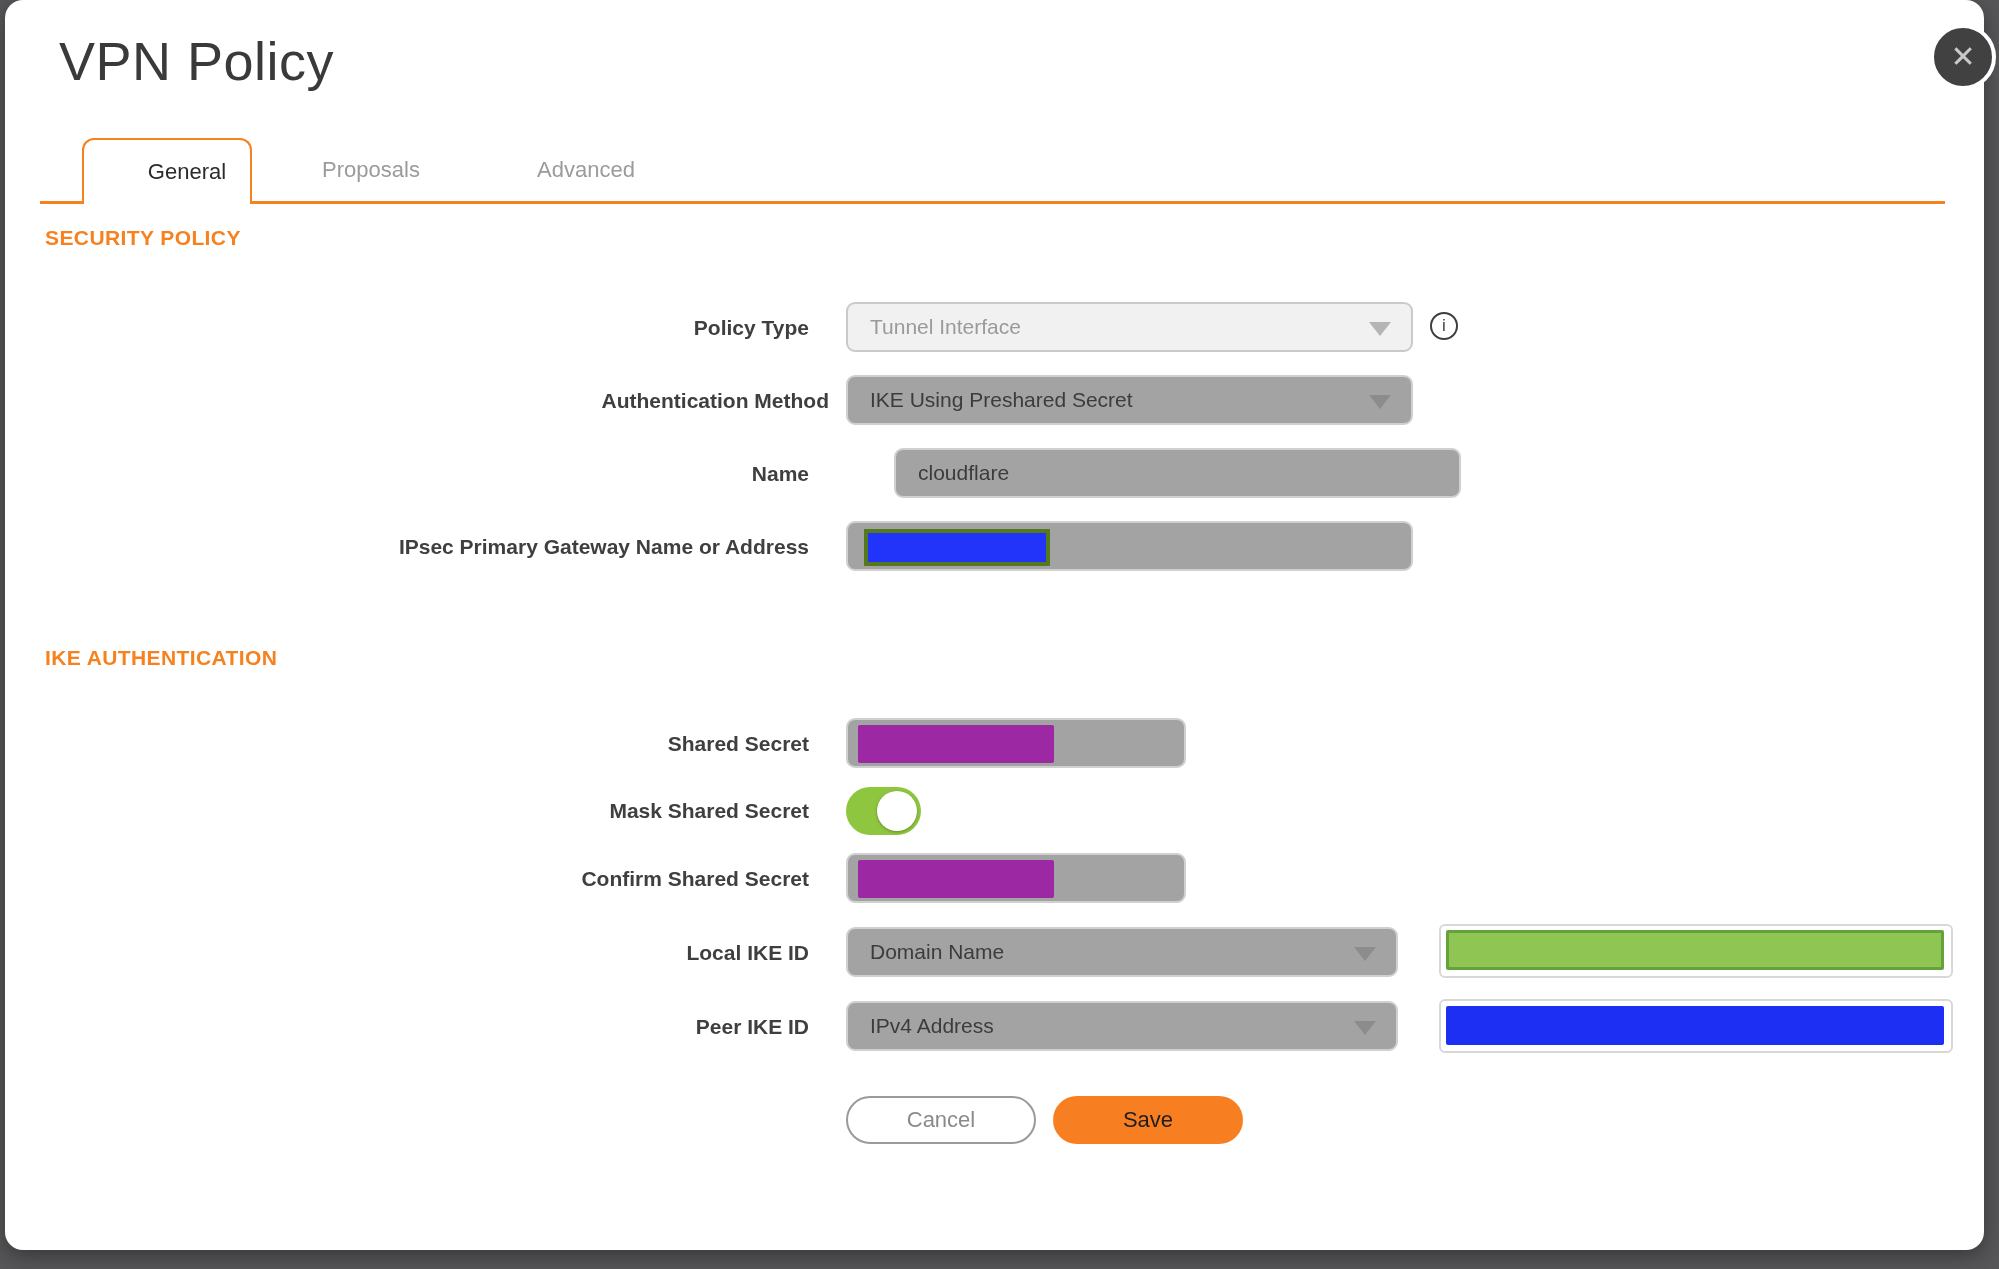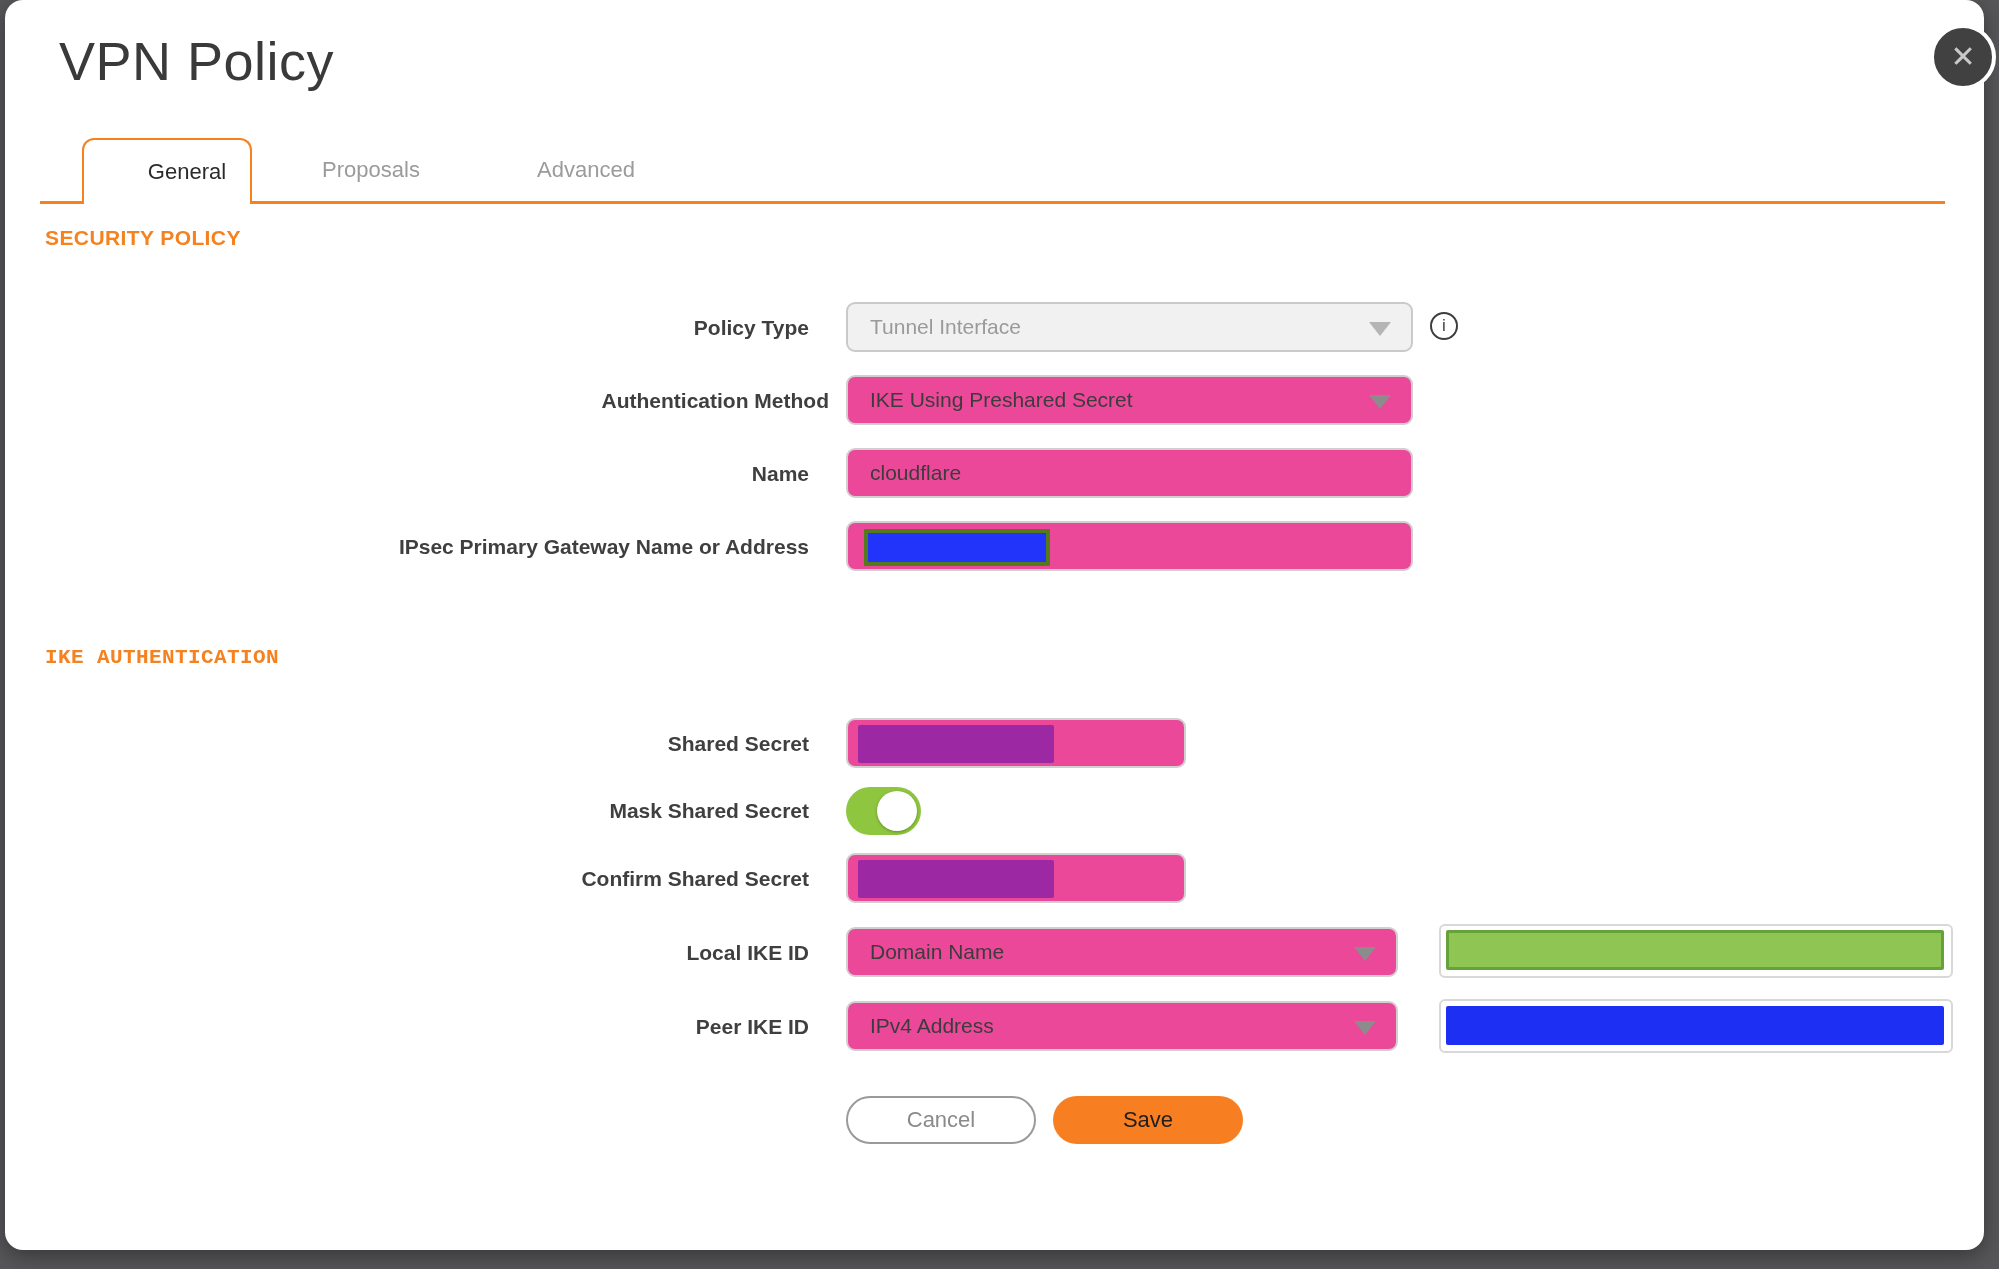--- a/index.html
+++ b/index.html
@@ -39,42 +39,42 @@
   }
   .tab.proposals { left:276px; width:180px; }
   .tab.advanced  { left:491px; width:180px; }
   .tabline { position:absolute; left:35px; top:201px; width:1905px; height:3px; background:#F6821F; z-index:1; }
 
   .section-heading {
     position:absolute; left:40px; font-size:21px; font-weight:700;
     color:#F6821F; letter-spacing:.4px;
   }
   .sh-security { top:226px; }
-  .sh-ike      { top:646px;font-family:Liberation Mono, monospace; }
+  .sh-ike      { top:646px; }
 
   .form-label {
     position:absolute; left:0; width:804px; text-align:right;
     font-size:21px; font-weight:700; color:#3F3F3F; line-height:25px;
   }
 
   .field {
     position:absolute; left:841px; height:50px; box-sizing:border-box;
-    background:#ec4899; border:2px solid #D0D0D0; border-radius:9px;
+    background:#a3a3a3; border:2px solid #D0D0D0; border-radius:9px;
     display:flex; align-items:center; padding-left:22px;
     font-size:21px; color:#3C3C3C;
   }
   .w-main   { width:567px; }
   .w-secret { width:340px; }
   .w-ike    { width:552px; }
   .field.disabled { background:#F1F1F1; color:#9A9A9A; border-color:#CACACA; }
   .field.select { cursor:pointer; }
 
   input.field {
     display:block; padding:0 20px 0 22px; outline:none;
-    font-size:21px; color:#3C3C3C;
+    font-size:21px; color:#3C3C3C;margin-left:48px;
   }
 
   .chevron {
     position:absolute; right:20px; top:18px; width:0; height:0;
     border-left:11px solid transparent; border-right:11px solid transparent;
     border-top:14px solid #8C8C8C;
   }
   .field.disabled .chevron { border-top-color:#B5B5B5; }
 
   .info-icon {

